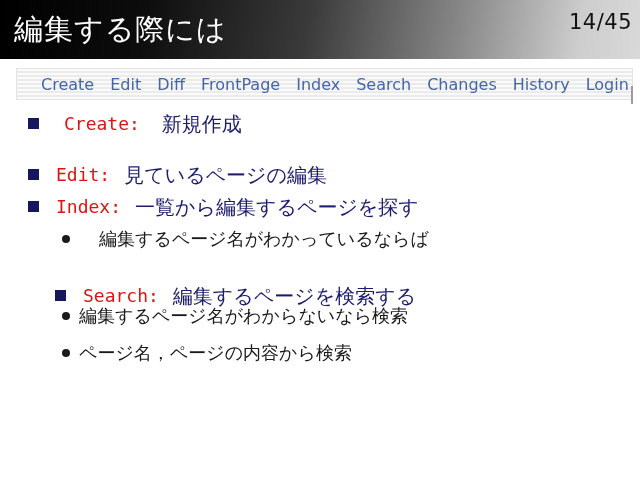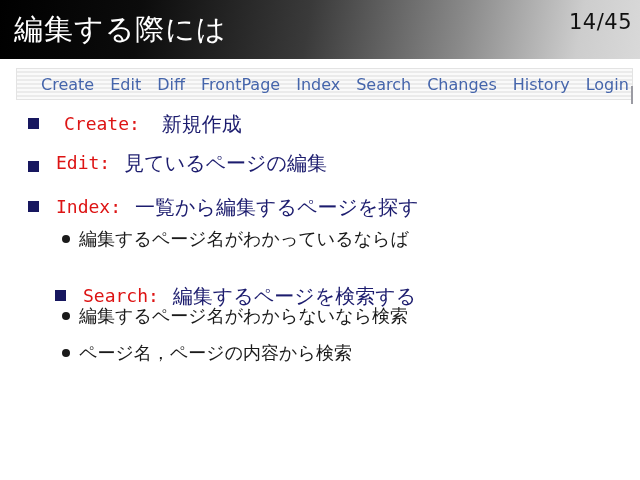--- a/index.html
+++ b/index.html
@@ -51,23 +51,23 @@
   .sub-row{position:absolute;left:62px;display:flex;align-items:flex-start;}
   .sub-dot{
     width:8px;height:8px;border-radius:50%;background:#1a1a1a;flex:0 0 8px;margin-top:8px;
   }
   .sub-text{
     font-size:18px;line-height:24px;color:#1a1a1a;margin-left:9px;white-space:nowrap;
   }
 
   
   .row-create{top:112px;gap:8px;}
-  .row-edit{top:151px;align-items:center;}
+  .row-edit{top:163px;}
   .row-index{top:195px;}
-  .row-index-sub1{top:227px;}
+  .row-index-sub1{top:227px;gap:20px;}
   .row-search{top:284px;padding-left:27px;}
   .row-search-sub1{top:304px;}
   .row-search-sub2{top:341px;}
 
   
   .footer{
     position:absolute;left:0;top:452px;width:640px;height:28px;
     background:linear-gradient(90deg,#fbfbfb 0%,#d8d8d8 22%,#a8a8a8 45%,#6f6f6f 65%,#2e2e2e 83%,#000000 93%);
   }
   .footer::before{

